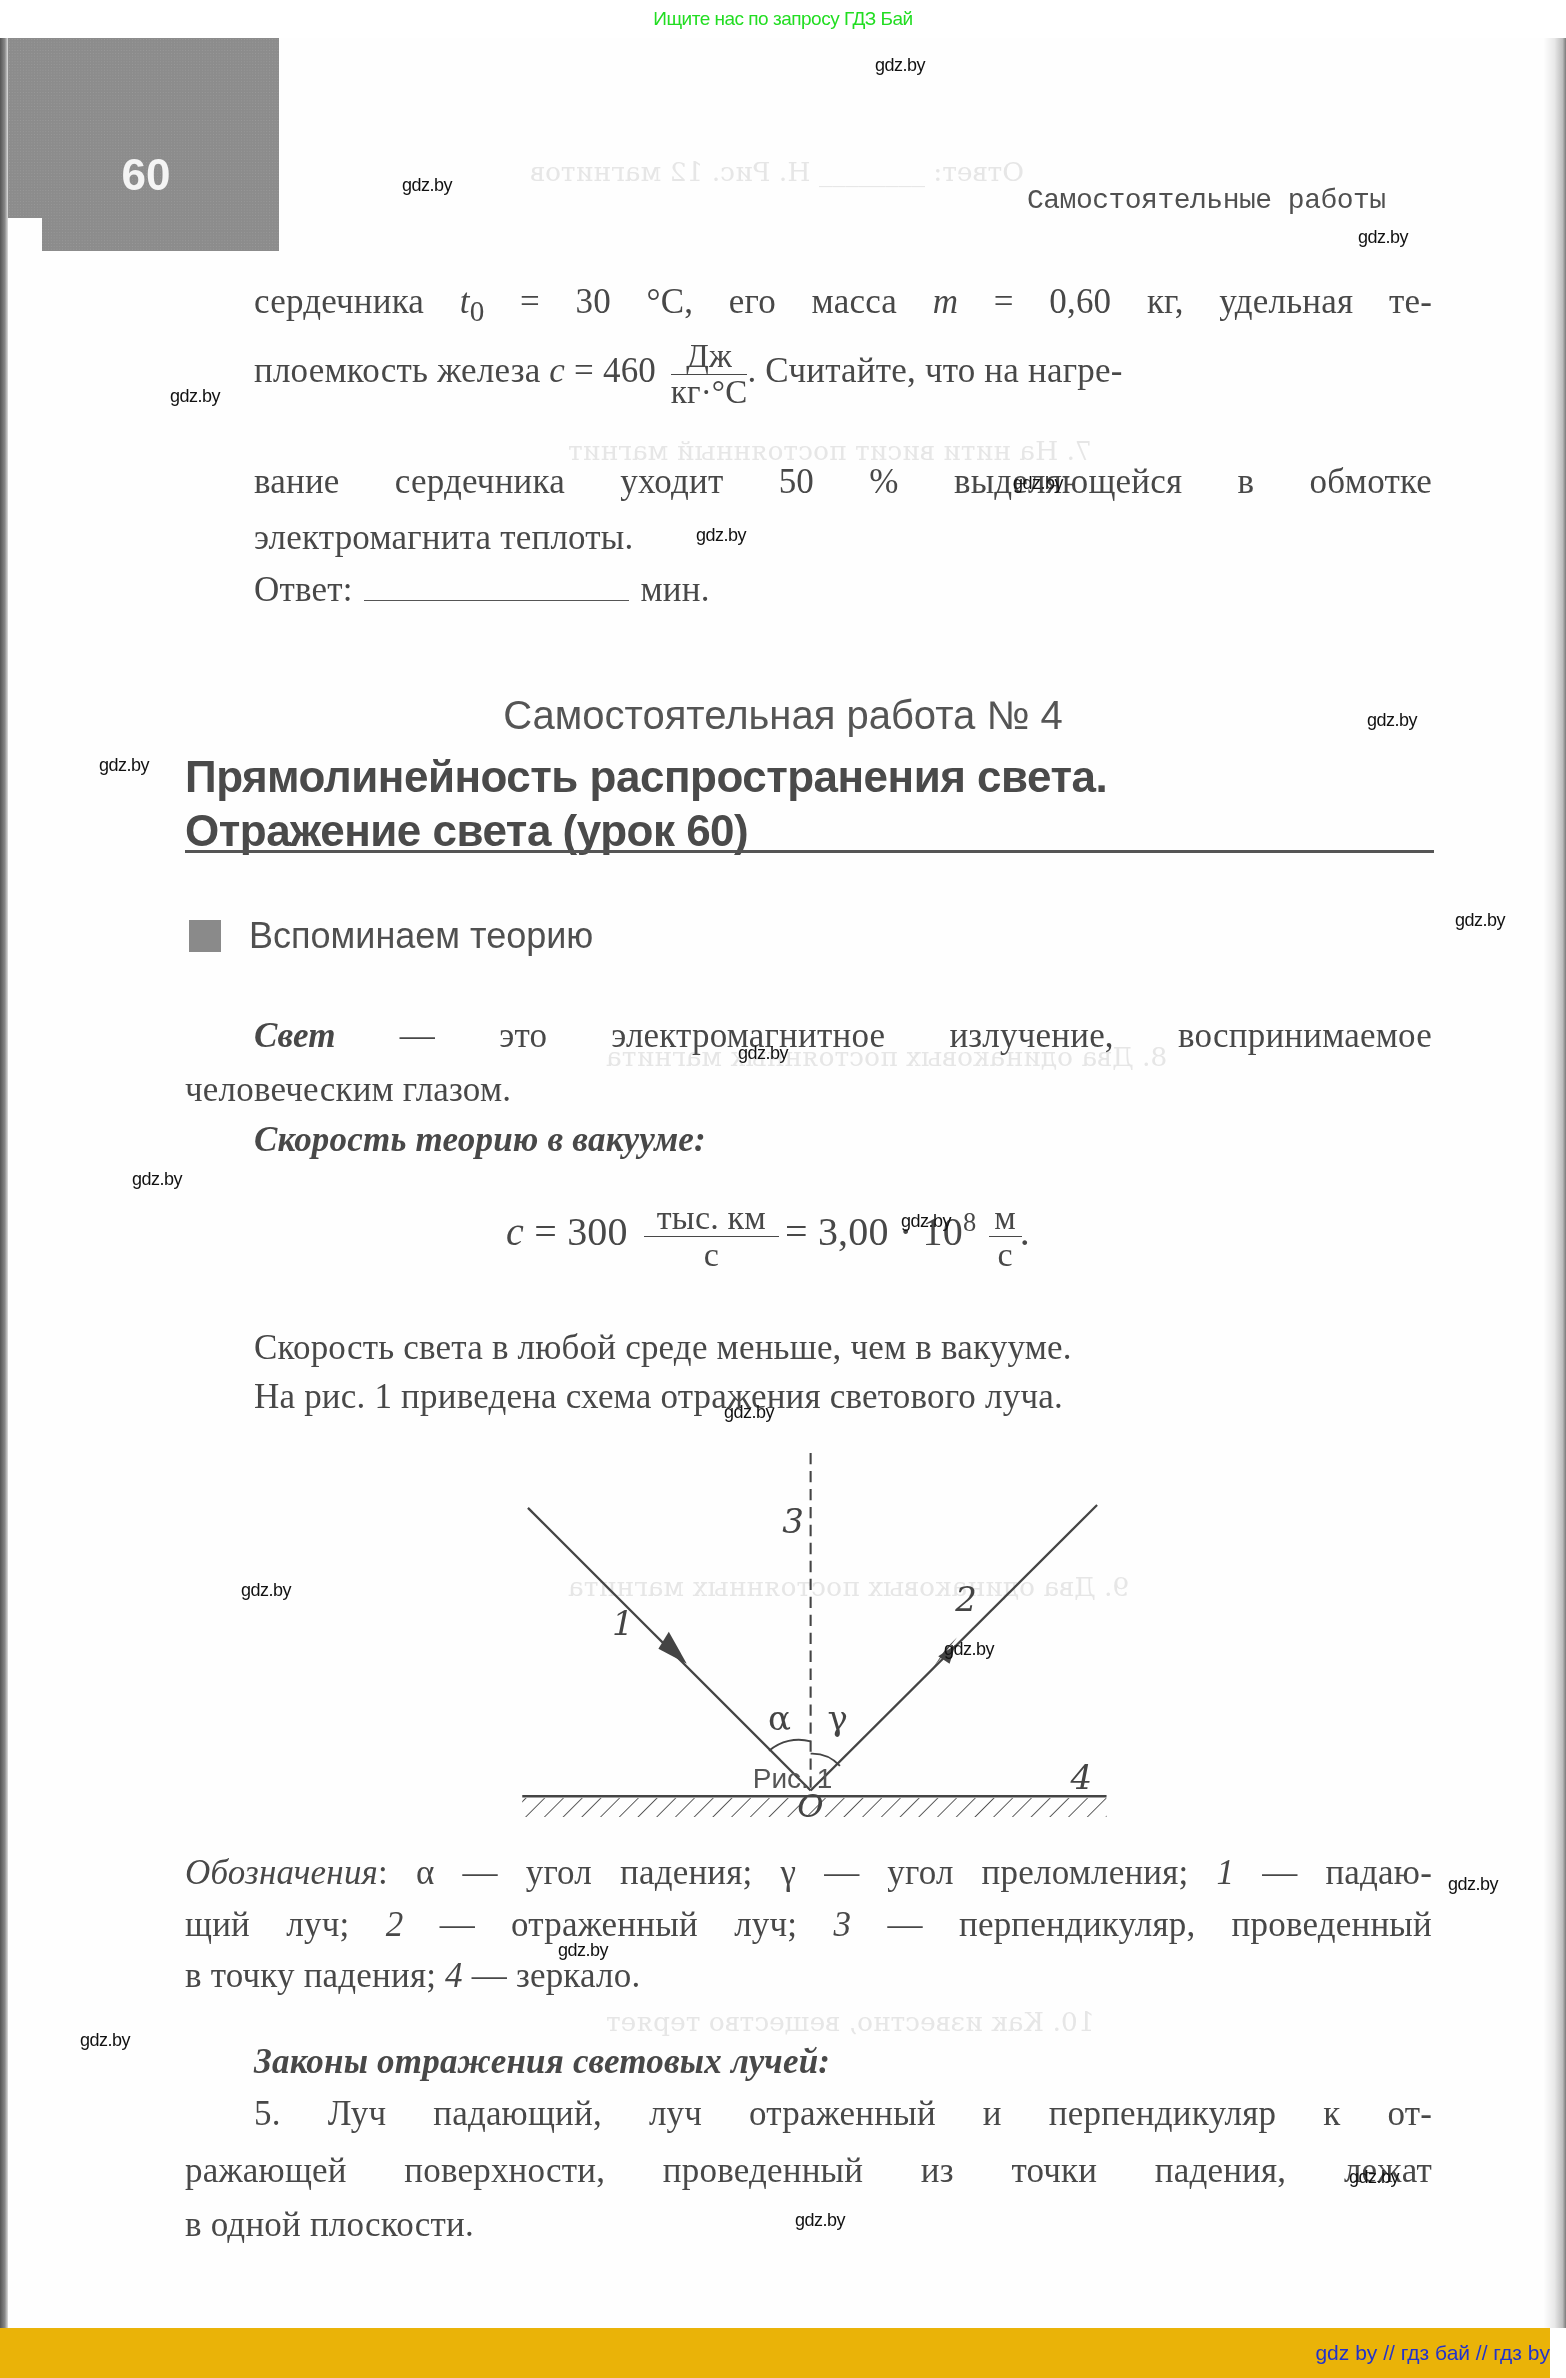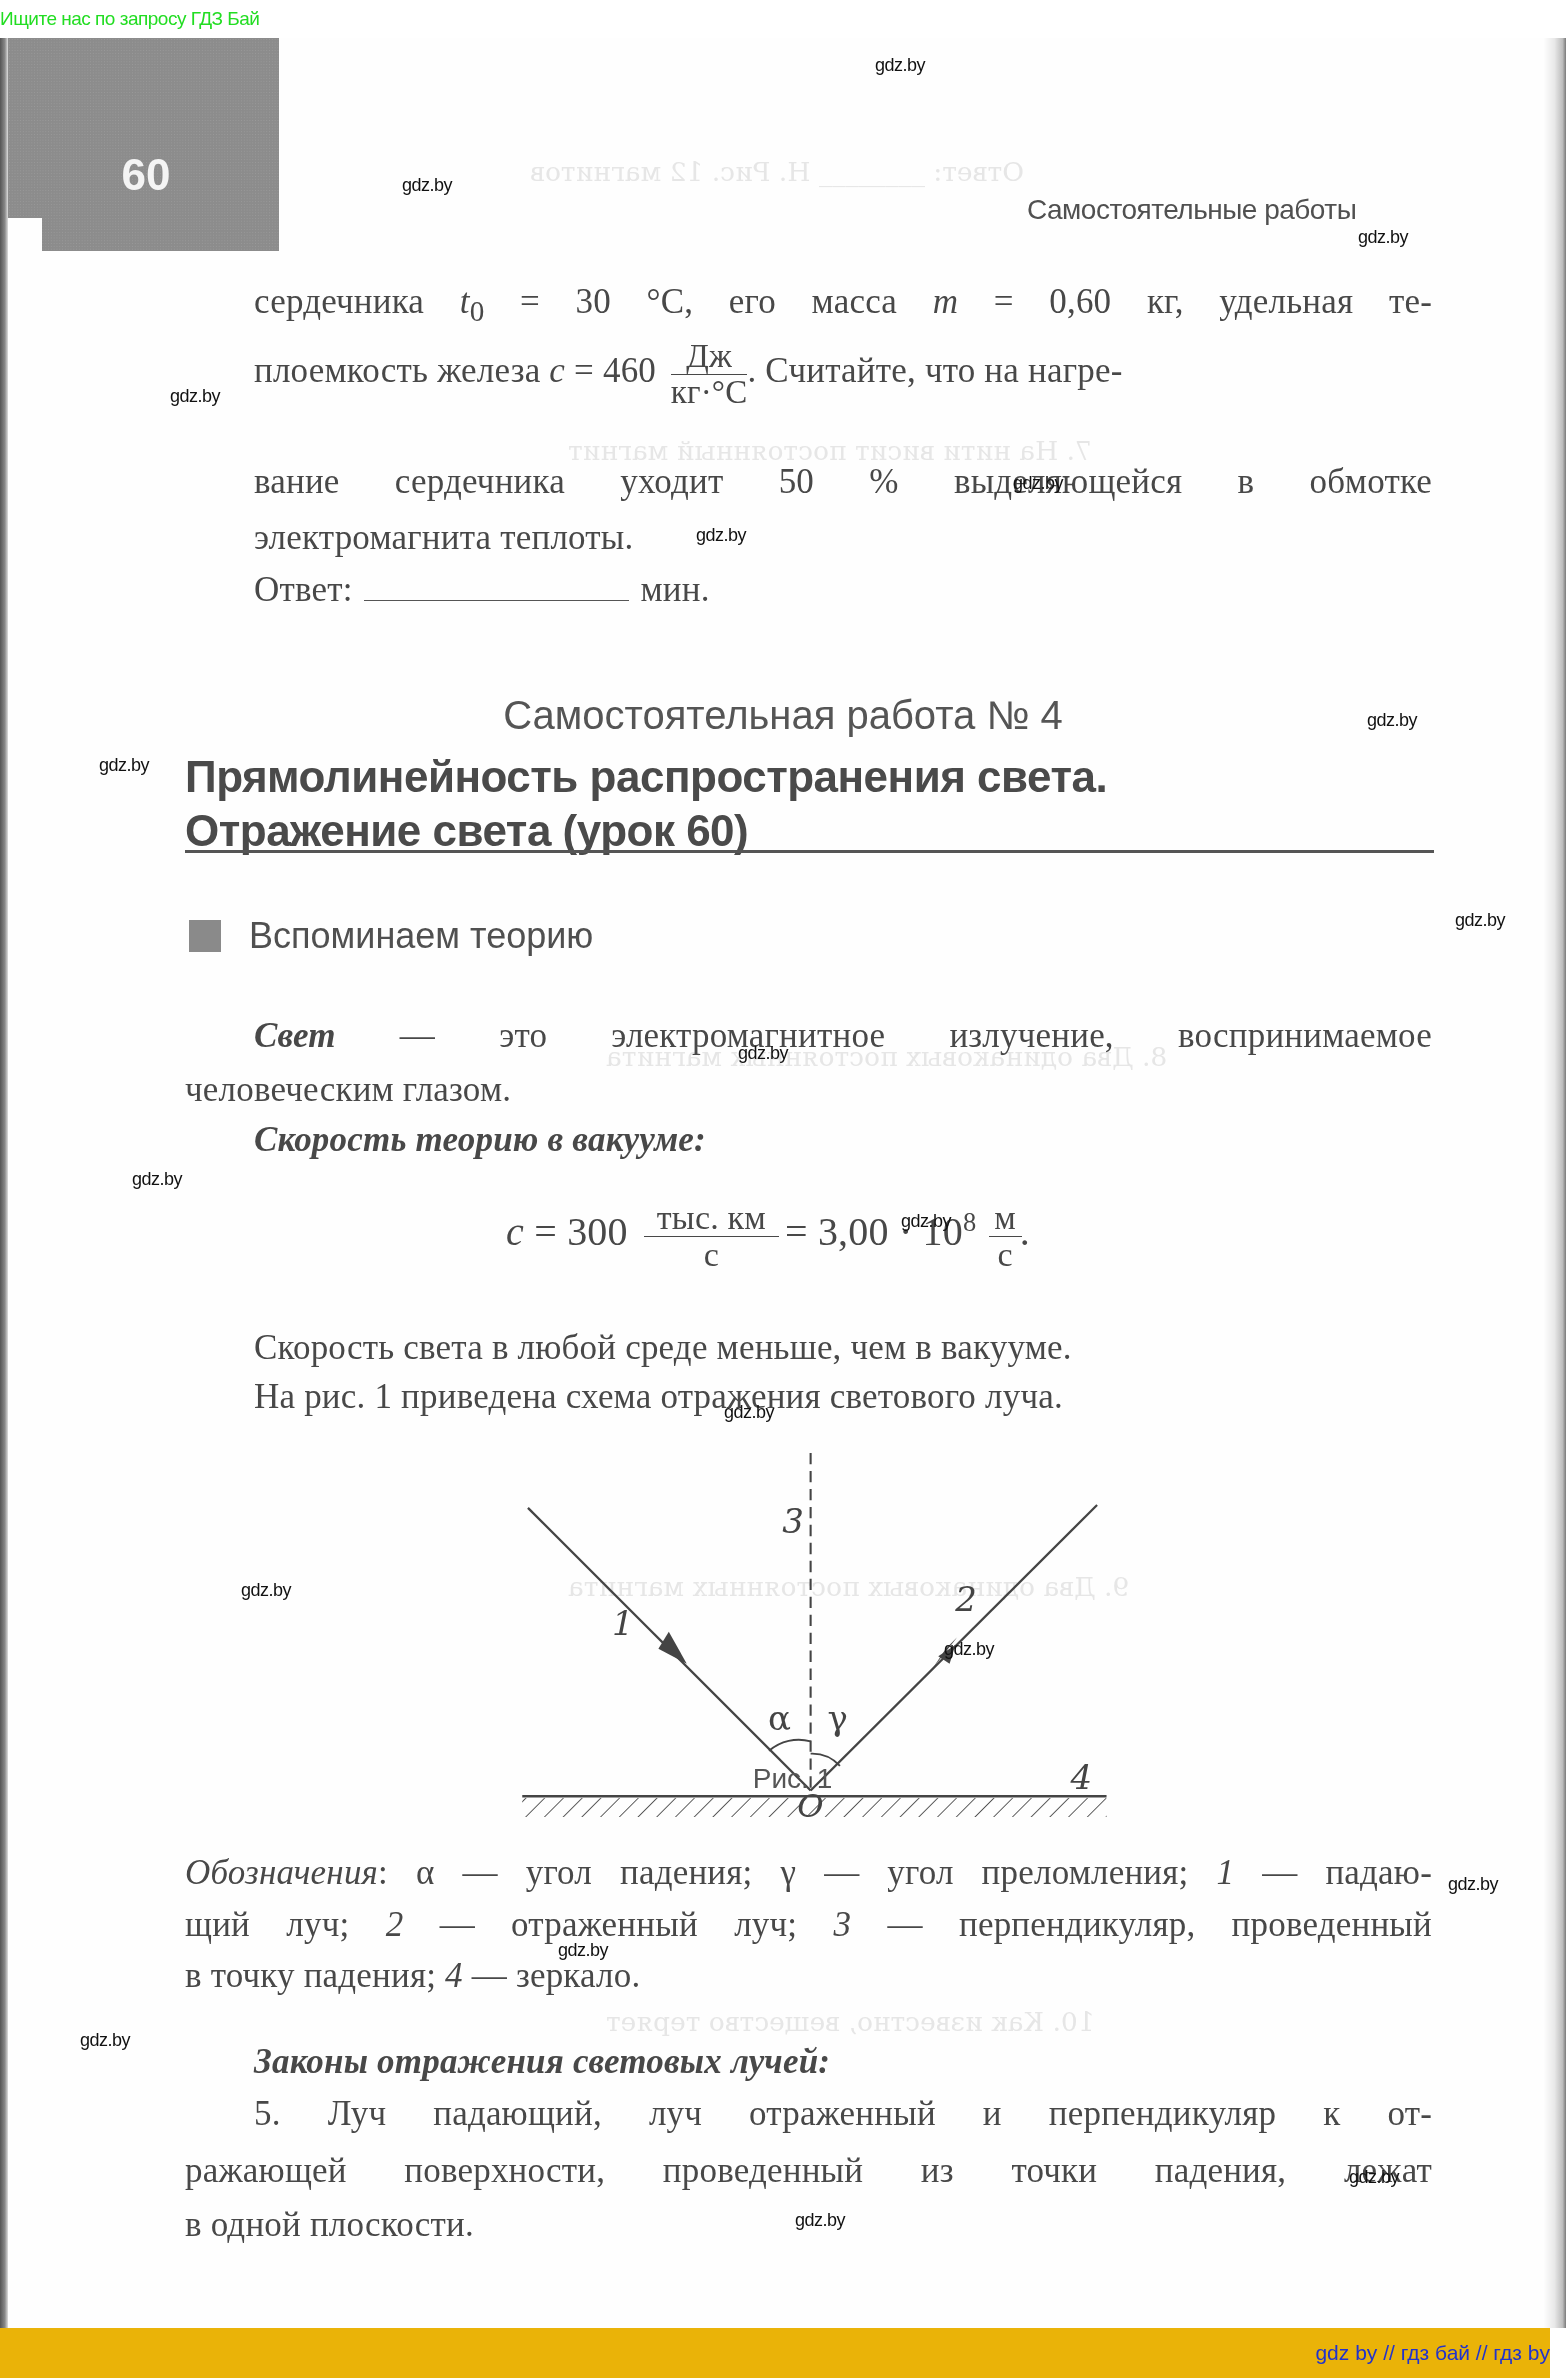--- a/index.html
+++ b/index.html
@@ -12,20 +12,21 @@
       height: 2378px;
       position: relative;
       overflow: hidden;
       font-family: "DejaVu Serif", serif;
       color: #4a4a4a;
     }
     .top-banner {
       position: absolute;
       left: 0; top: 0;
       width: 1566px; height: 38px;
+      text-align: center;
       font-family: "Liberation Sans", sans-serif;
       font-size: 19px;
       line-height: 38px;
       color: #22dd22;
       letter-spacing: -0.5px;
     }
     .page {
       position: absolute;
       left: 0; top: 38px;
       width: 1566px; height: 2290px;
@@ -61,25 +62,24 @@
     }
     .tab-notch {
       position: absolute;
       left: 7.6px; top: 180px;
       width: 34px; height: 38px;
       background: #fefefe;
     }
     .running-head {
       position: absolute;
       left: 1027px; top: 147px;
-      font-family: Liberation Sans, sans-serif;
+      font-family: Liberation Mono, monospace;
       font-size: 28px;
       color: #505050;
       letter-spacing: -0.5px;
-      margin-top: 9px;
     }
     .bleed {
       position: absolute;
       color: #e6e6e6;
       font-family: "DejaVu Serif", serif;
       font-size: 26.5px;
       white-space: nowrap;
       transform: scaleX(-1);
     }
     .text-line {

